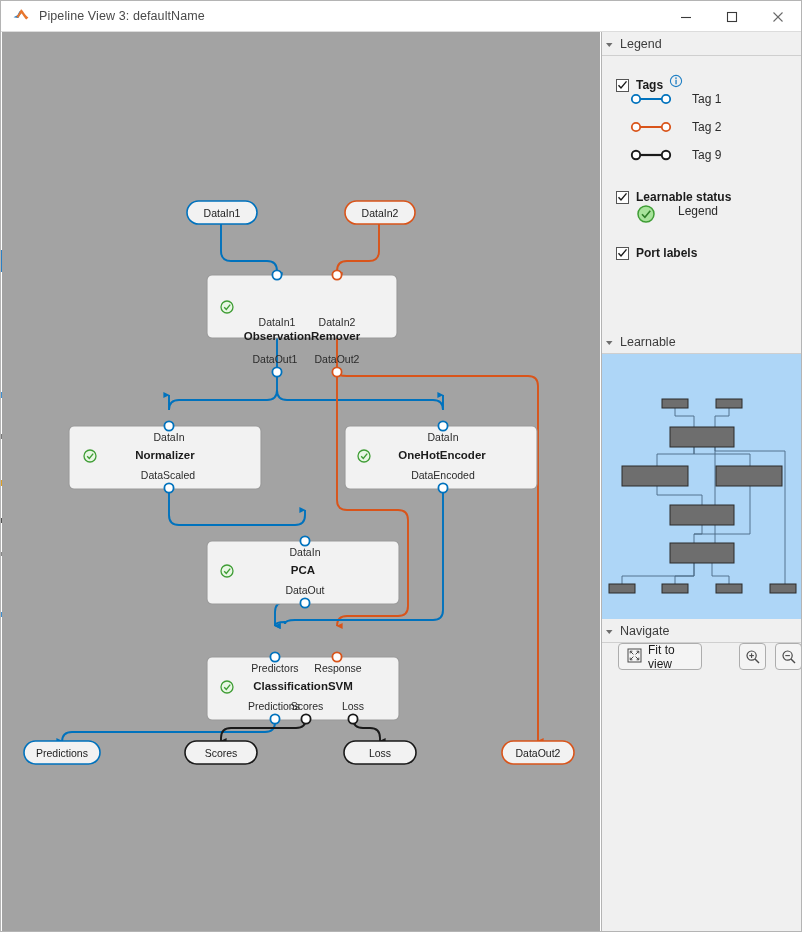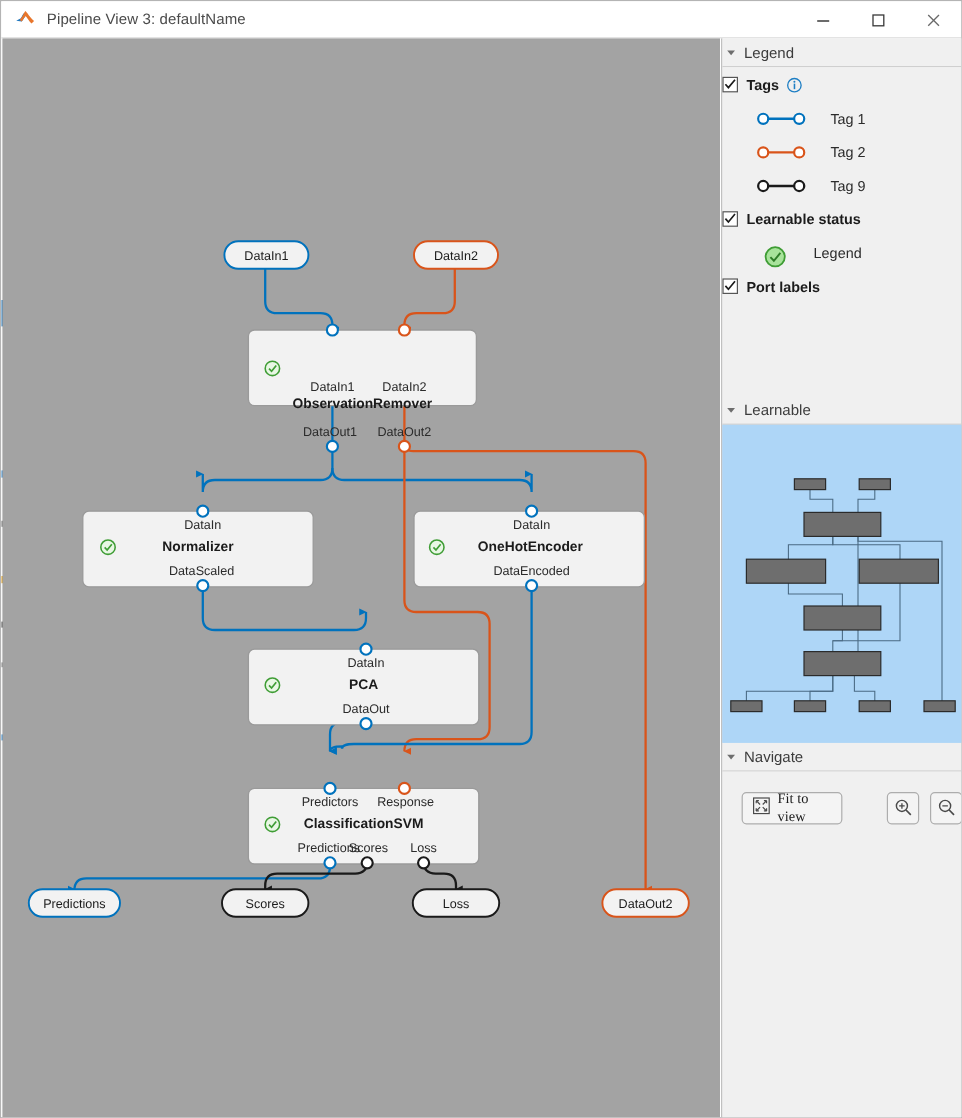--- a/index.html
+++ b/index.html
@@ -58,37 +58,37 @@
   }
   .sect-head {
     height: 24px; display: flex; align-items: center;
     background: #f0f0f0; border-bottom: 1px solid #cfcfcf;
     padding-left: 1px;
   }
   .sect-head .caret { width: 13px; height: 13px; display: block; margin-right: 4px; }
   .sect-head .t { font-size: 12.5px; color: #3c3c3c; }
 
   .legend-body { background: #f0f0f0; padding: 8px 0 0 0; height: 274px; }
-  .lg-row { display: flex; align-items: flex-start; height: 28px; }
+  .lg-row { display: flex; align-items: flex-end; height: 28px; padding-left: 14px; }
   .cb {
     width: 13px; height: 13px; border: 1px solid #555; background: #fff;
     display: inline-flex; align-items: center; justify-content: center; margin-right: 7px;
     flex: 0 0 auto;
   }
   .lg-row .lbl-b { font-size: 12px; font-weight: bold; color: #1b1b1b; }
   .info-i { margin-left: 6px; display: block; }
   .lg-item { display: flex; height: 28px; padding-left: 28px; }
   .lg-item .sym { width: 42px; flex: 0 0 auto; display: block; }
   .lg-item .txt { font-size: 12px; color: #2b2b2b; margin-left: 20px; }
   .lg-item.learned .txt { margin-left: 10px; }
 
   .ov-body { background: #aed6f7; height: 265px; position: relative; }
   .ov-body svg { display: block; }
 
-  .nav-body { background: #f0f0f0; height: 60px; display: flex; align-items: center; padding-left: 16px; font-family: Liberation Serif, serif; }
+  .nav-body { background: #f0f0f0; height: 60px; display: flex; align-items: flex-start; padding-left: 16px; }
   .btn-fit {
     display: flex; align-items: center; height: 27px; padding: 0 12px 0 8px;
     border: 1px solid #adadad; border-radius: 4px; background: #f4f4f4;
     font-size: 12px; color: #1b1b1b;
   }
   .btn-fit .ic { margin-right: 6px; display: block; }
   .btn-sq {
     width: 27px; height: 27px; border: 1px solid #adadad; border-radius: 4px;
     background: #f4f4f4; display: flex; align-items: center; justify-content: center;
     margin-left: 9px;

